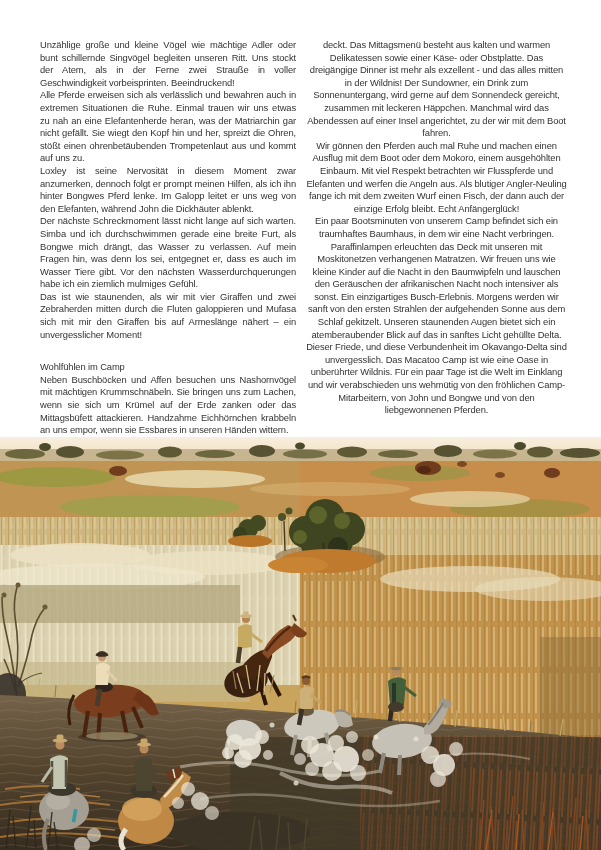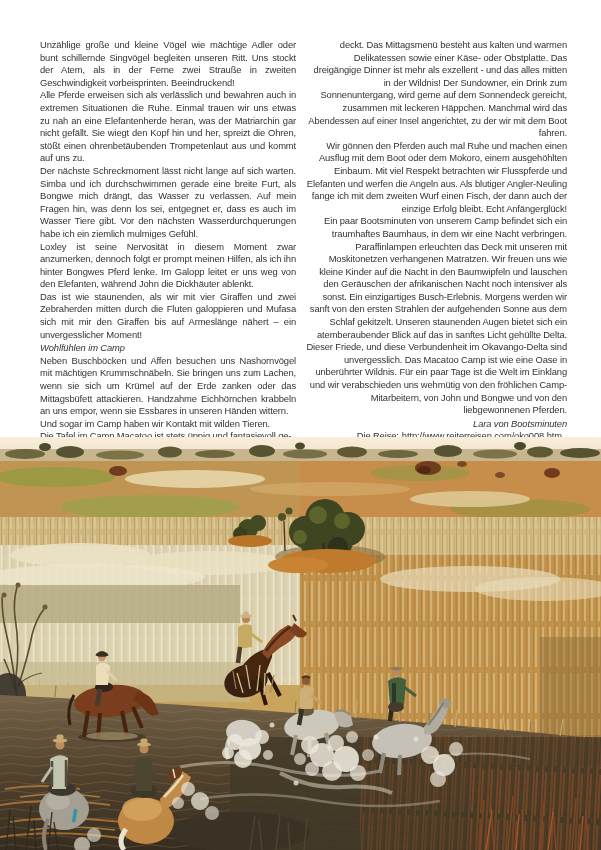--- a/index.html
+++ b/index.html
@@ -8,39 +8,39 @@
     background:#ffffff;
     font-family:"Liberation Sans","DejaVu Sans",sans-serif;
   }
   .text-area{
     position:absolute;top:39px;left:0;width:601px;
     font-size:9.4px;line-height:12.6px;letter-spacing:-0.12px;
     color:#333333;
   }
   .col{position:absolute;top:0;}
   .col-left{left:40px;width:256px;text-align:justify;}
-  .col-right{left:306px;width:261px;text-align:right;}
+  .col-right{left:306px;width:261px;text-align:center;}
   .col p{margin:0;padding:0;}
-  .col p.gap{margin-top:1px;font-style:italic;}
+  .col p.gap{margin-top:20px;}
   .link-label{margin-right:3px;}
   .photo{
     position:absolute;left:0;top:437px;width:601px;height:413px;
     overflow:hidden;background:#c9a45c;
   }
   .photo svg{display:block;width:601px;height:413px;}
 </style>
 </head>
 <body>
 
 <div class="text-area">
   <div class="col col-left">
-      <p>Unzählige große und kleine Vögel wie mächtige Adler oder bunt schillernde Singvögel begleiten unseren Ritt. Uns stockt der Atem, als in der Ferne zwei Strauße in zweiten Geschwindigkeit vorbeisprinten. Beeindruckend!</p>
+      <p>Unzählige große und kleine Vögel wie mächtige Adler oder bunt schillernde Singvögel begleiten unseren Ritt. Uns stockt der Atem, als in der Ferne zwei Strauße in voller Geschwindigkeit vorbeisprinten. Beeindruckend!</p>
       <p>Alle Pferde erweisen sich als verlässlich und bewahren auch in extremen Situationen die Ruhe. Einmal trauen wir uns etwas zu nah an eine Elefantenherde heran, was der Matriarchin gar nicht gefällt. Sie wiegt den Kopf hin und her, spreizt die Ohren, stößt einen ohrenbetäubenden Trompetenlaut aus und kommt auf uns zu.</p>
+      <p>Loxley ist seine Nervosität in diesem Moment zwar anzumerken, dennoch folgt er prompt meinen Hilfen, als ich ihn hinter Bongwes Pferd lenke. Im Galopp leitet er uns weg von den Elefanten, während John die Dickhäuter ablenkt.</p>
       <p>Der nächste Schreckmoment lässt nicht lange auf sich warten. Simba und ich durchschwimmen gerade eine breite Furt, als Bongwe mich drängt, das Wasser zu verlassen. Auf mein Fragen hin, was denn los sei, entgegnet er, dass es auch im Wasser Tiere gibt. Vor den nächsten Wasserdurchquerungen habe ich ein ziemlich mulmiges Gefühl.</p>
-      <p>Loxley ist seine Nervosität in diesem Moment zwar anzumerken, dennoch folgt er prompt meinen Hilfen, als ich ihn hinter Bongwes Pferd lenke. Im Galopp leitet er uns weg von den Elefanten, während John die Dickhäuter ablenkt.</p>
       <p>Das ist wie staunenden, als wir mit vier Giraffen und zwei Zebraherden mitten durch die Fluten galoppieren und Mufasa sich mit mir den Giraffen bis auf Armeslänge nähert – ein unvergesslicher Moment!</p>
       <p class="gap">Wohlfühlen im Camp</p>
       <p>Neben Buschböcken und Affen besuchen uns Nashornvögel mit mächtigen Krummschnäbeln. Sie bringen uns zum Lachen, wenn sie sich um Krümel auf der Erde zanken oder das Mittagsbüfett attackieren. Handzahme Eichhörnchen krabbeln an uns empor, wenn sie Essbares in unseren Händen wittern.</p>
       <p>Und sogar im Camp haben wir Kontakt mit wilden Tieren.</p>
       <p>Die Tafel im Camp Macatoo ist stets üppig und fantasievoll ge-</p>
     </div>
   <div class="col col-right">
     <div>
         <p>deckt. Das Mittagsmenü besteht aus kalten und warmen Delikatessen sowie einer Käse- oder Obstplatte. Das dreigängige Dinner ist mehr als exzellent - und das alles mitten in der Wildnis! Der Sundowner, ein Drink zum Sonnenuntergang, wird gerne auf dem Sonnendeck gereicht, zusammen mit leckeren Häppchen. Manchmal wird das Abendessen auf einer Insel angerichtet, zu der wir mit dem Boot fahren.</p>
         <p>Wir gönnen den Pferden auch mal Ruhe und machen einen Ausflug mit dem Boot oder dem Mokoro, einem ausgehöhlten Einbaum. Mit viel Respekt betrachten wir Flusspferde und Elefanten und werfen die Angeln aus. Als blutiger Angler-Neuling fange ich mit dem zweiten Wurf einen Fisch, der dann auch der einzige Erfolg bleibt. Echt Anfängerglück!</p>

